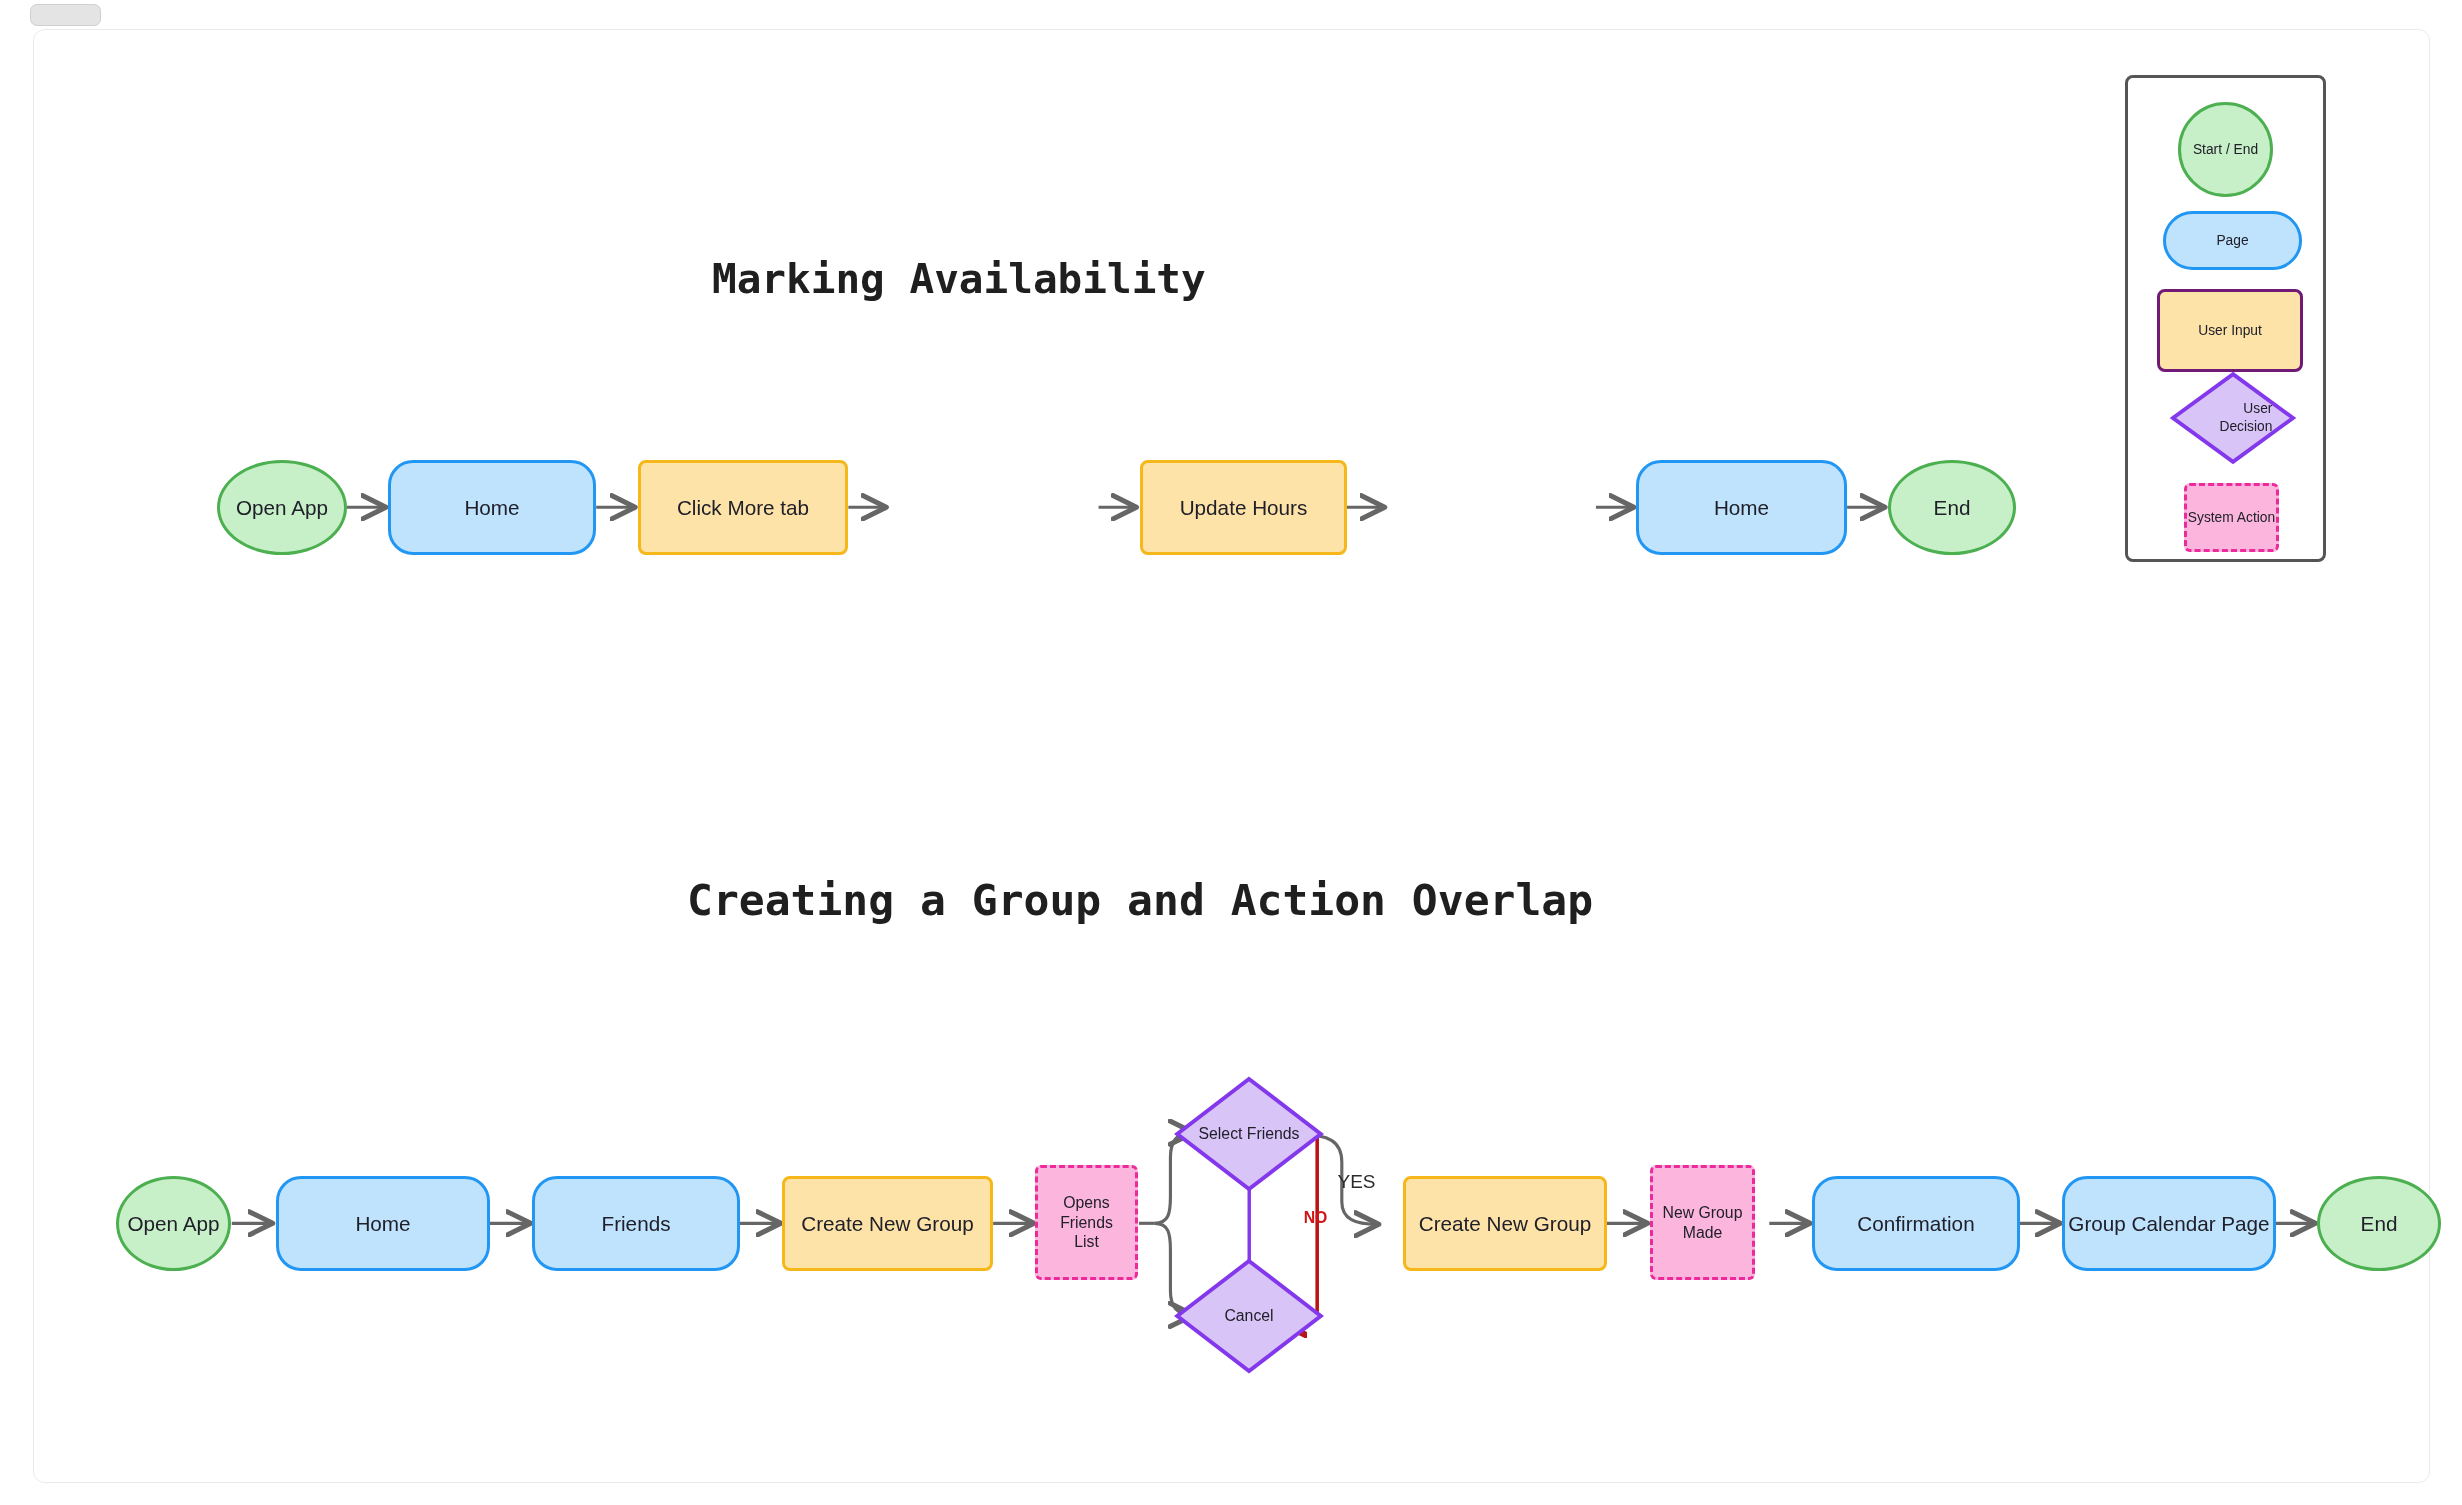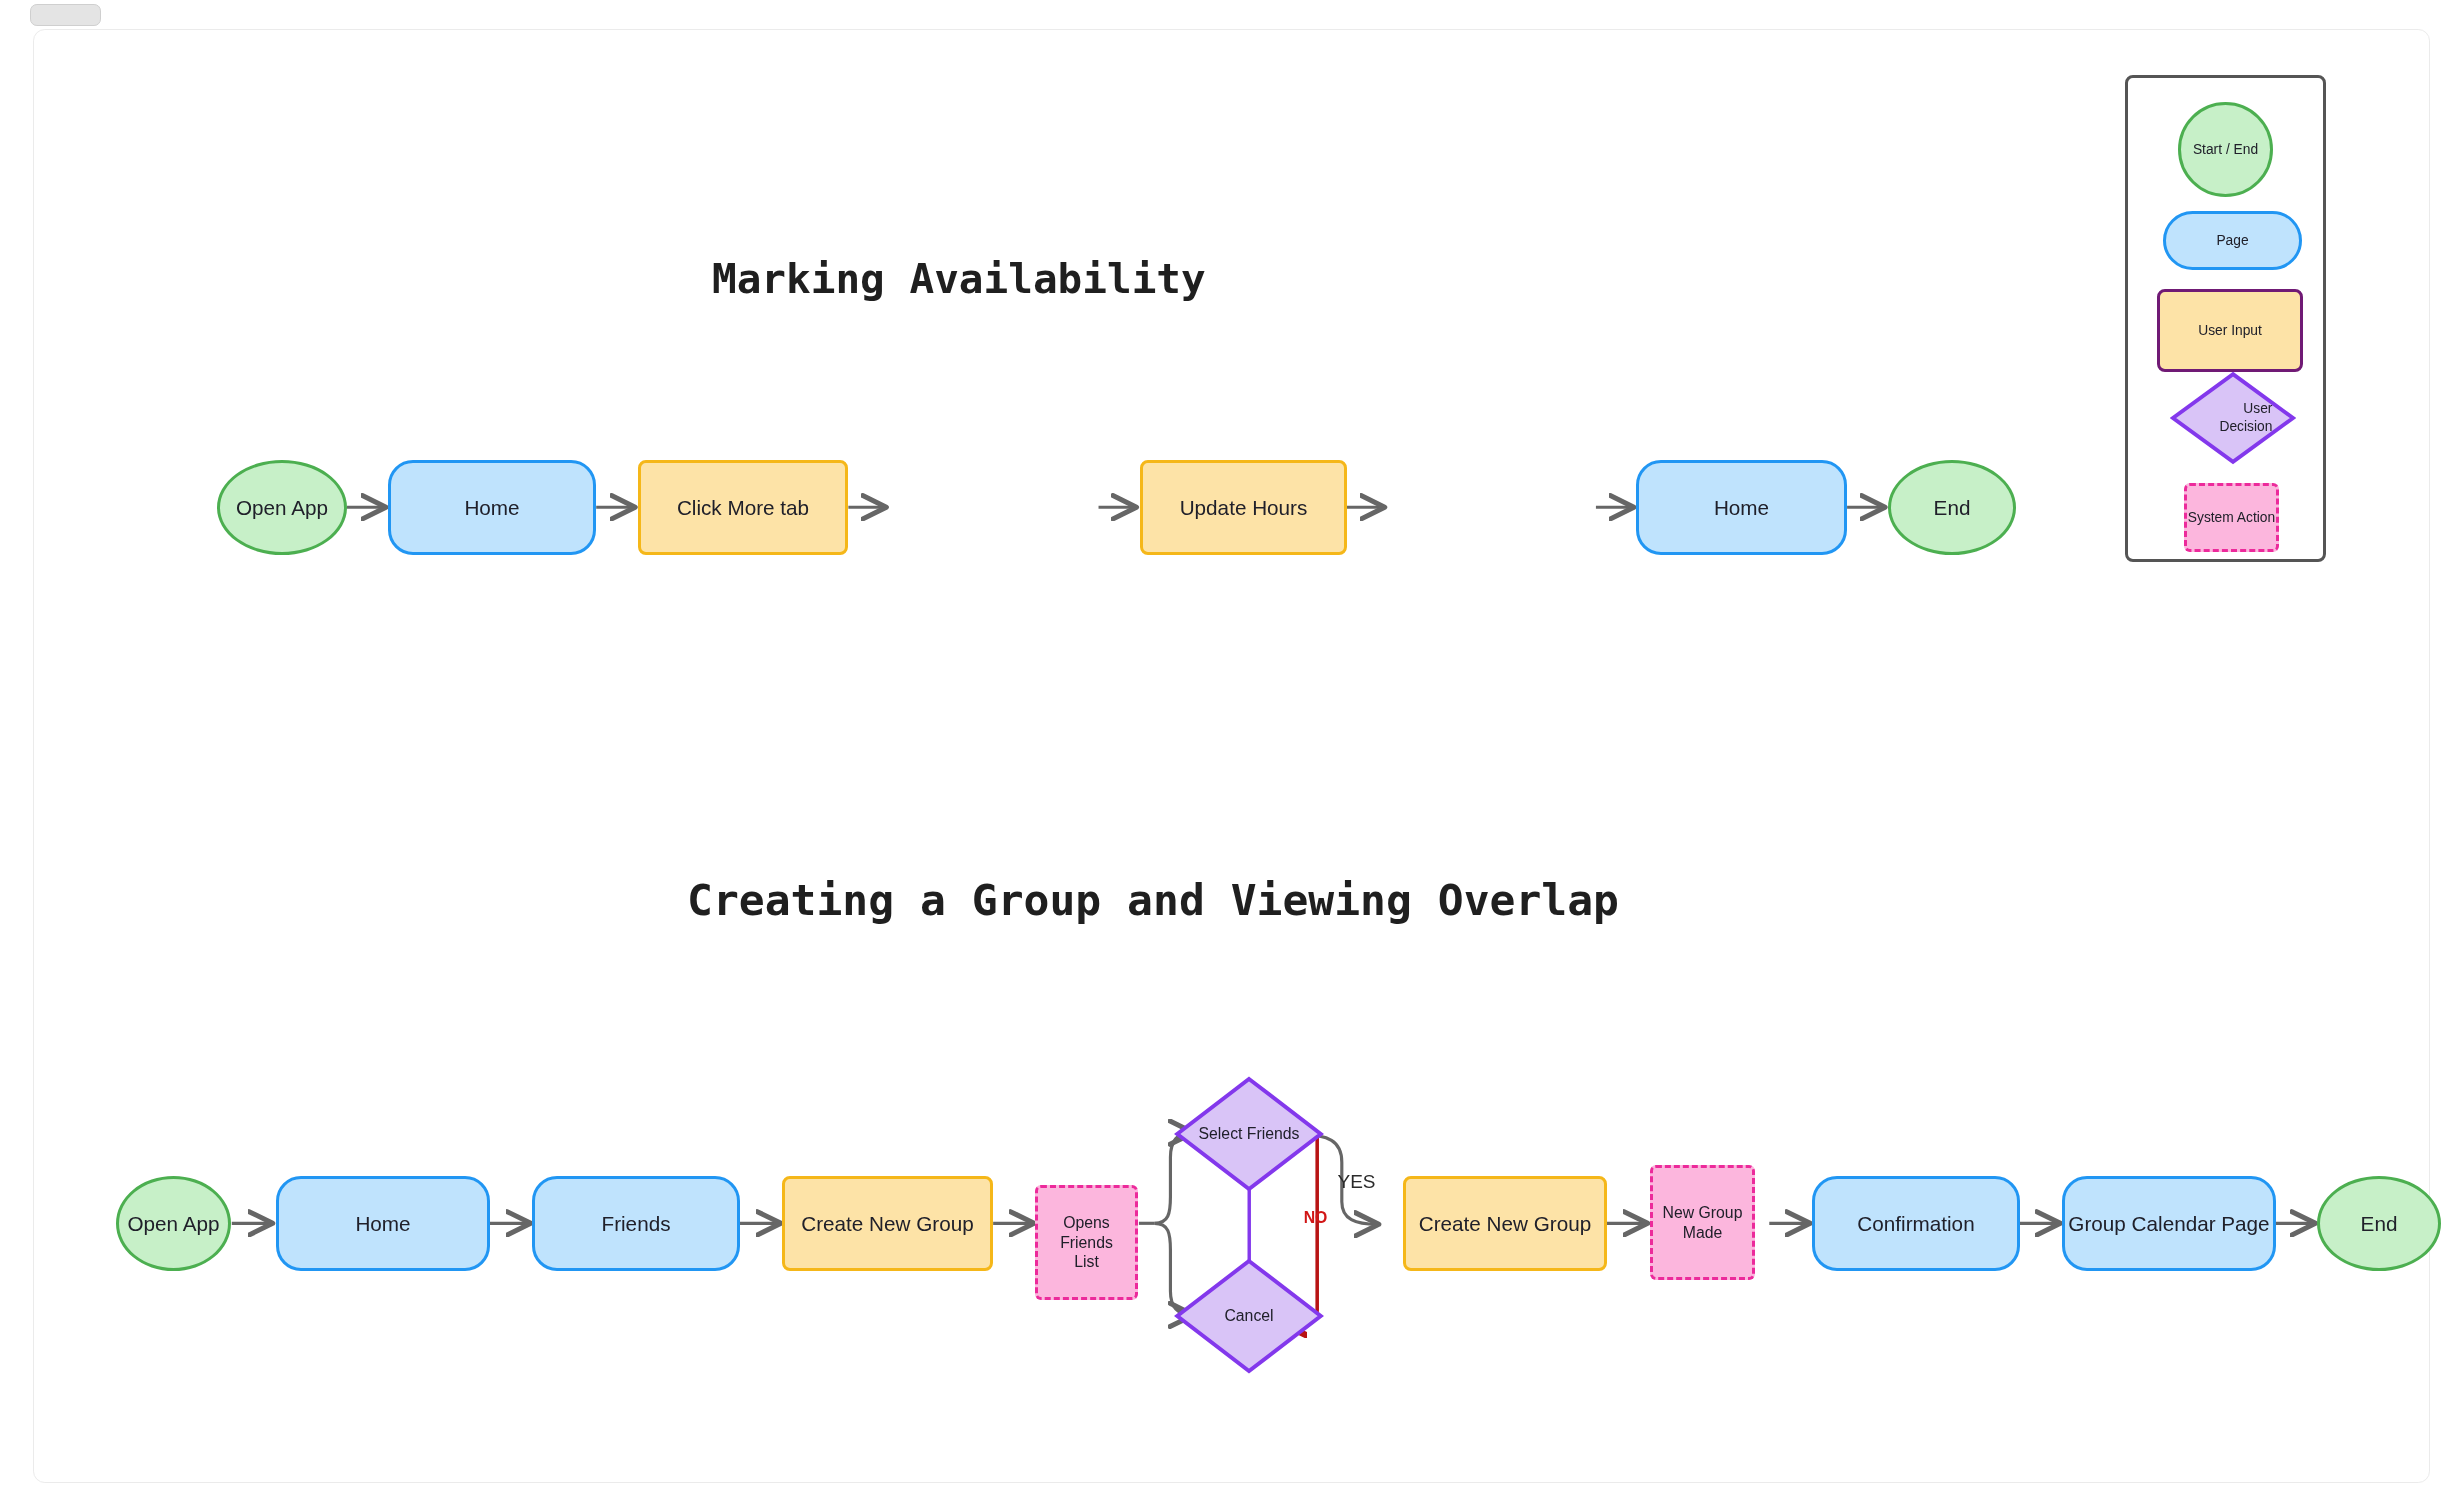--- a/index.html
+++ b/index.html
@@ -158,21 +158,21 @@
 
 <div id="screen">
 
   <div id="top-tab">
     <span></span>
   </div>
 
   <div id="canvas-panel"></div>
 
   <div class="flow-title" id="title-1">Marking Availability</div>
-  <div class="flow-title" id="title-2">Creating a Group and Viewing Overlap</div>
+  <div class="flow-title" id="title-2">Creating a Group and Action Overlap</div>
 
   <svg id="wires" viewBox="0 0 2500 1528" width="2463" height="1505">
     <defs>
       <marker id="ah" markerWidth="9" markerHeight="9" refX="7.5" refY="4.5" orient="auto" markerUnits="strokeWidth">
         <path d="M0.5,0.8 L8,4.5 L0.5,8.2" fill="none" stroke="#666666" stroke-width="1.6" stroke-linecap="round" stroke-linejoin="round"></path>
       </marker>
       <marker id="ahr" markerWidth="9" markerHeight="9" refX="7.5" refY="4.5" orient="auto" markerUnits="strokeWidth">
         <path d="M0.5,0.8 L8,4.5 L0.5,8.2" fill="none" stroke="#b81414" stroke-width="1.8" stroke-linecap="round" stroke-linejoin="round"></path>
       </marker>
     </defs>
@@ -242,21 +242,21 @@
   </div>
   <div class="node n-page" style="left:276px; top:1176px; width:214px; height:95px;">
     <span>Home</span>
   </div>
   <div class="node n-page" style="left:532px; top:1176px; width:208px; height:95px;">
     <span>Friends</span>
   </div>
   <div class="node n-input" style="left:782px; top:1176px; width:211px; height:95px;">
     <span>Create New Group</span>
   </div>
-  <div class="node n-system" style="left:1035px; top:1165px; width:103px; height:115px; padding:0 9.9px;margin-top:20px;">
+  <div class="node n-system" style="left:1035px; top:1165px; width:103px; height:115px; padding:0 9.9px;">
     <span>Opens Friends List</span>
   </div>
 
   <div class="diamond-wrap" style="left:1174px; top:1076px; width:150px; height:116px;">
     <svg width="150" height="116" viewBox="0 0 152 118">
       <polygon points="76,3 149,59 76,115 3,59" fill="#d9c4f7" stroke="#8338ec" stroke-width="4"></polygon>
     </svg>
     <div class="dlabel" style="font-size:15.8px;">Select Friends</div>
   </div>
 

